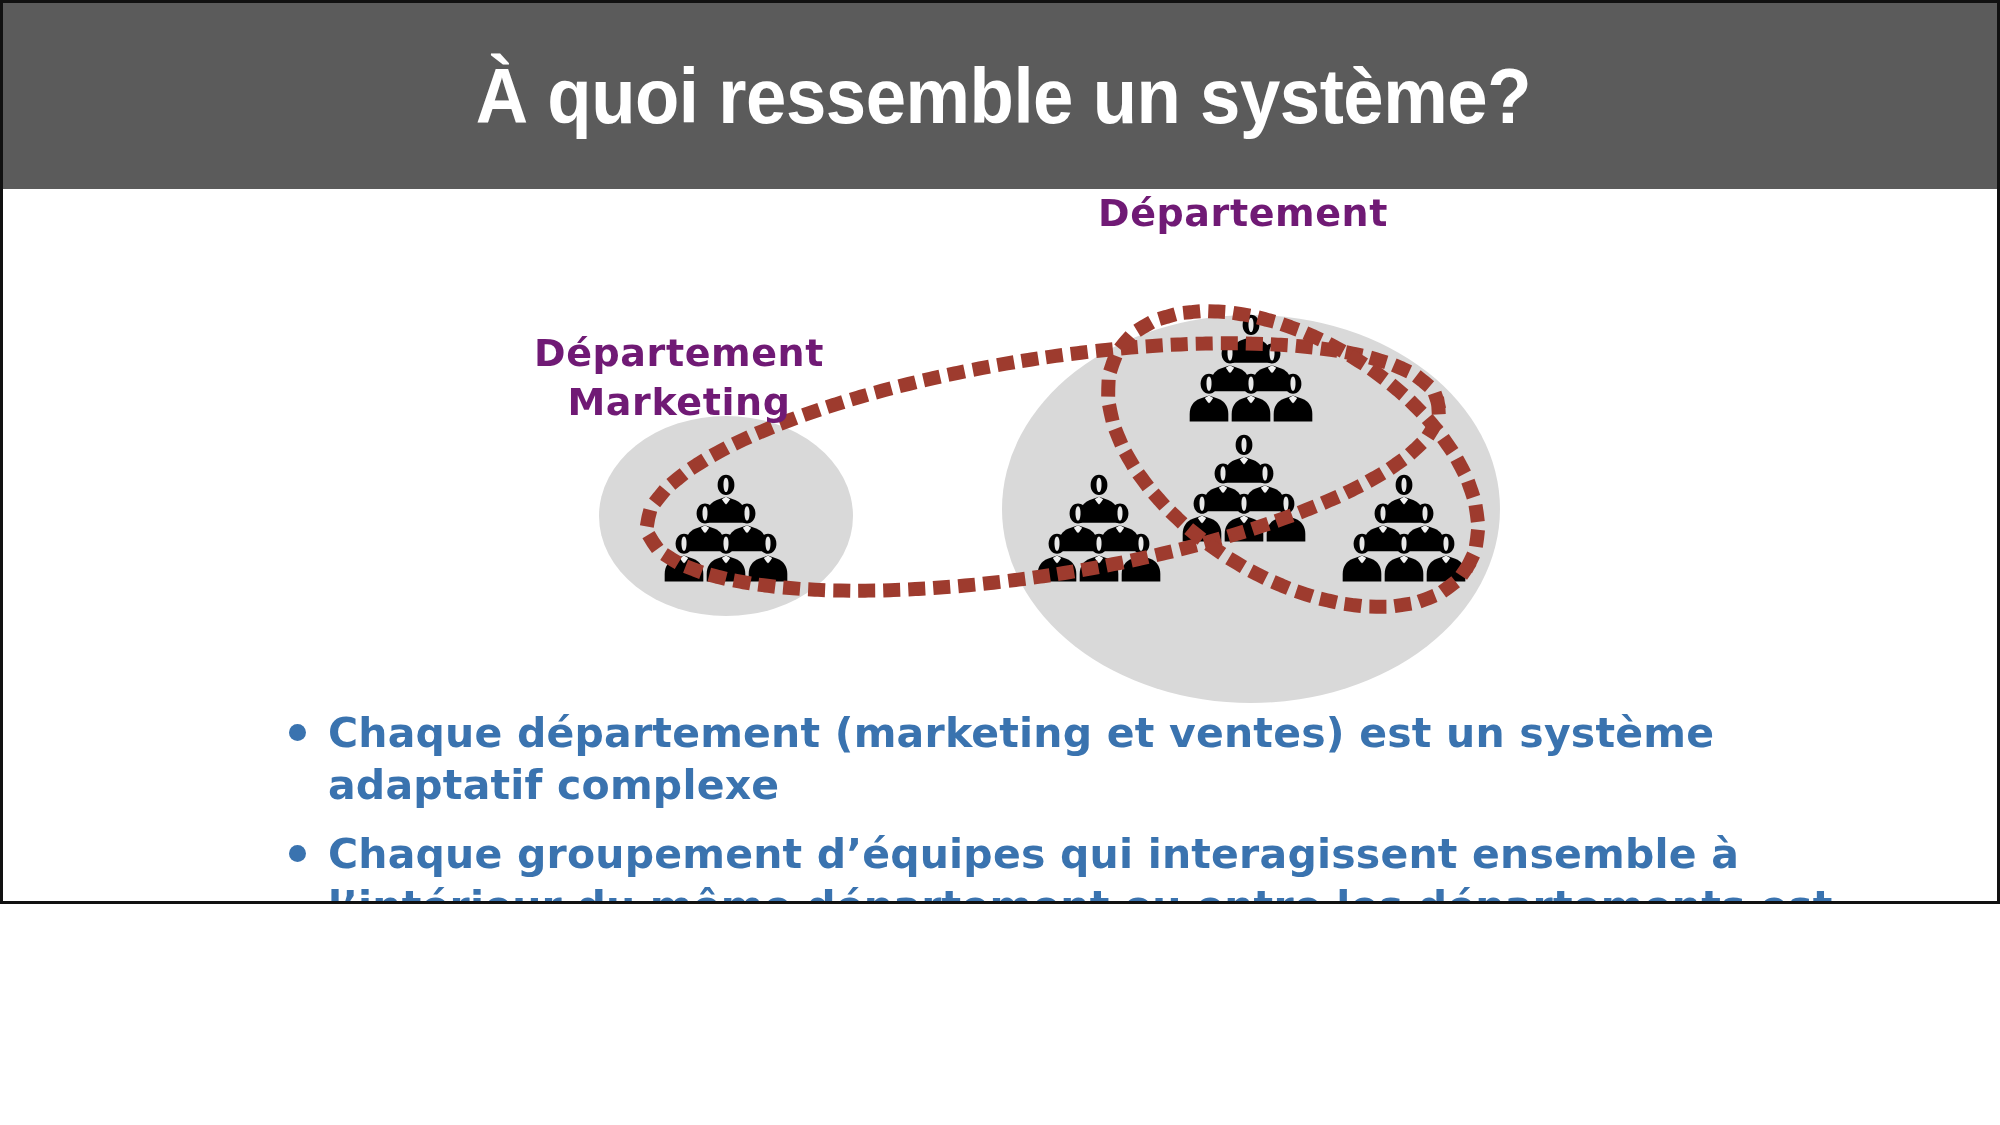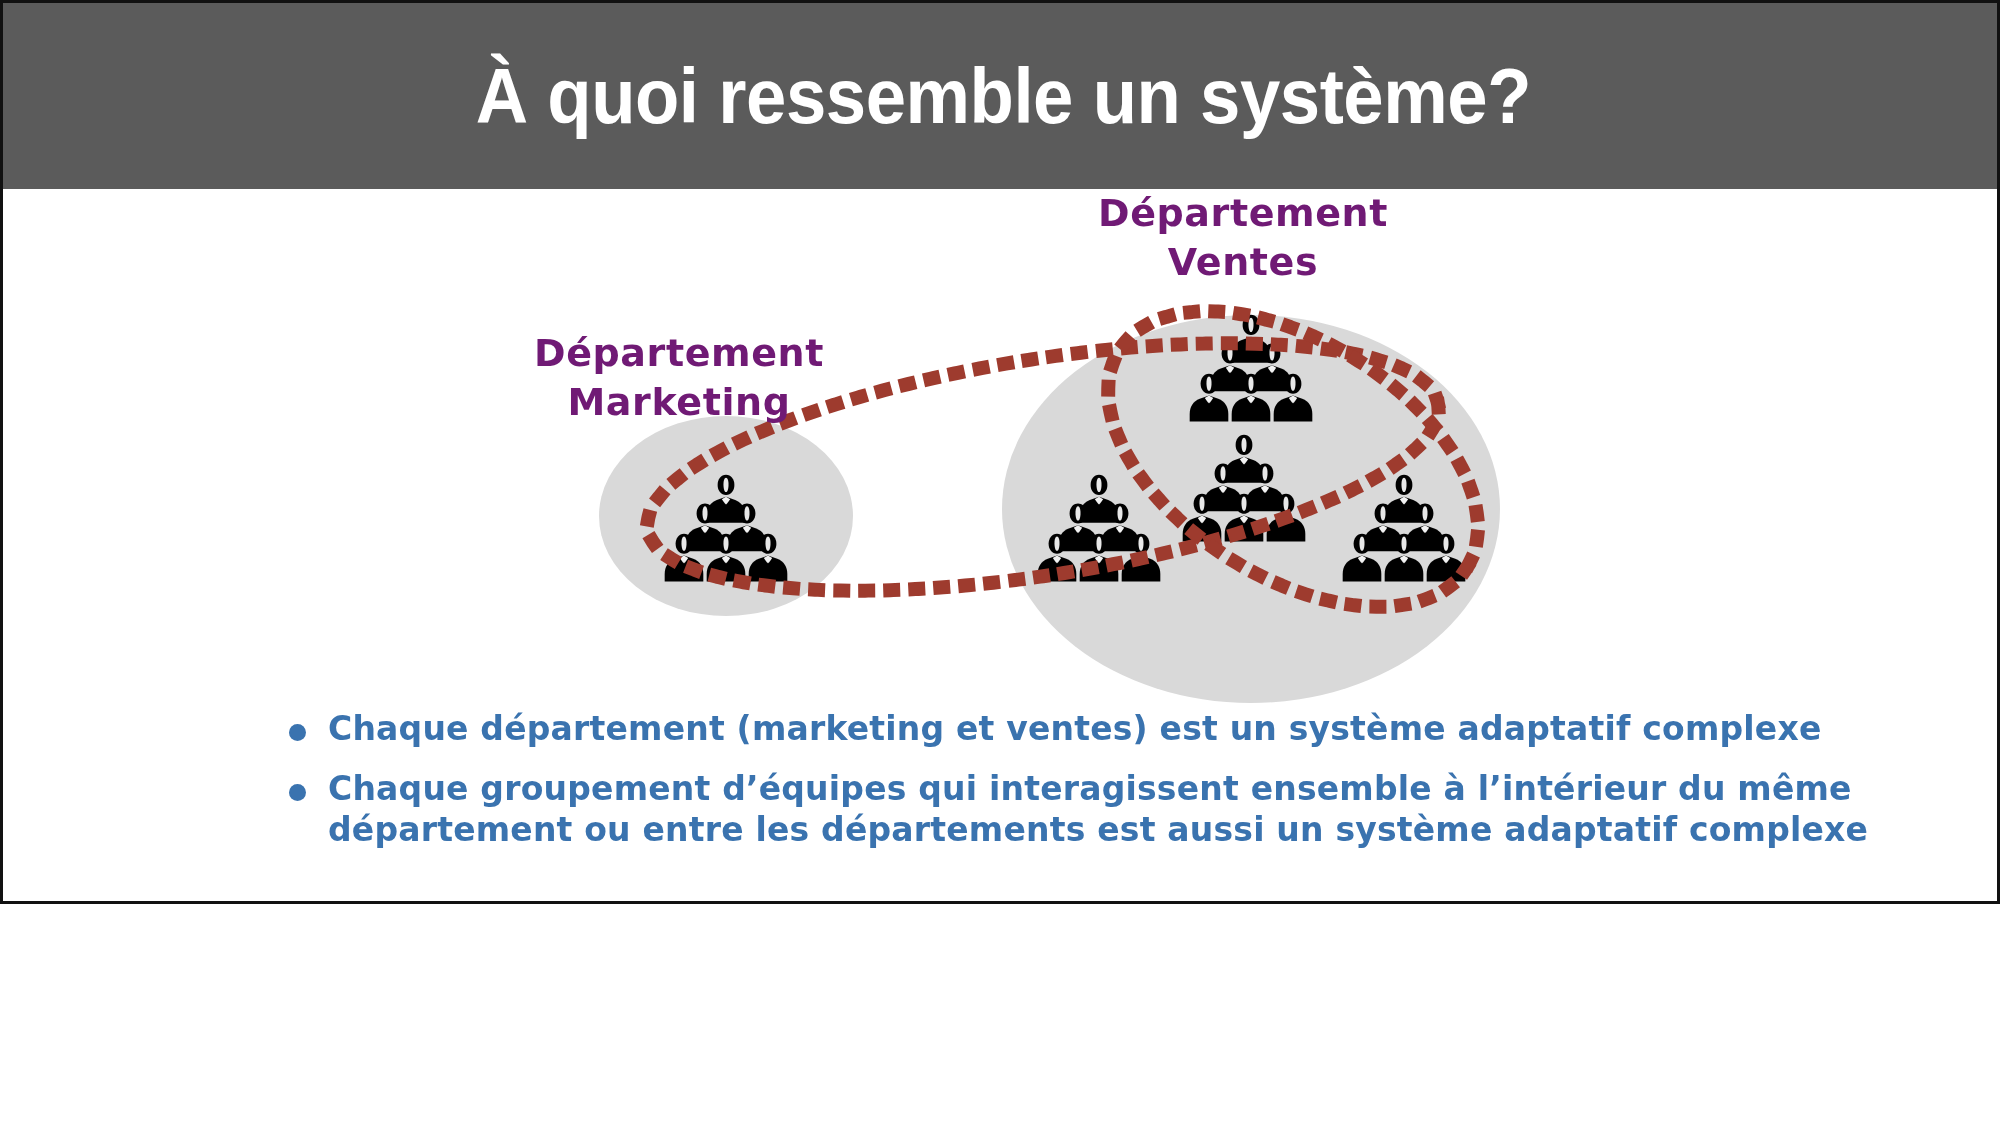--- a/index.html
+++ b/index.html
@@ -103,21 +103,21 @@
     height: 17px;
     border-radius: 50%;
     background: #3a73af;
     margin-top: 16px;
     margin-right: 22px;
   }
   .bullet-text {
     color: #3a73af;
     font-family: "DejaVu Sans", sans-serif;
     font-weight: bold;
-    font-size: 33px;
+    font-size: 41px;
     line-height: 1.26;
     letter-spacing: 0.2px;
   }
 
   
   #logo {
     position: absolute;
     right: 54px;
     bottom: 32px;
     display: flex;
@@ -202,21 +202,20 @@
       <ellipse cx="1290" cy="270" rx="205" ry="118" fill="none" stroke="#9e3b2e" stroke-width="14" stroke-linecap="square" stroke-dasharray="3 22" transform="rotate(32 1290 270)"></ellipse>
     </svg>
 
     <div class="dept-label" id="label-marketing">
       <div>Département</div>
       <div>Marketing</div>
     </div>
 
     <div class="dept-label" id="label-ventes">
       <div>Département</div>
-      <div>Ventes</div>
     </div>
   </div>
 
   <div id="bullets">
     <div class="bullet-row">
       <span class="bullet-dot"></span>
       <span class="bullet-text">Chaque département (marketing et ventes) est un système adaptatif complexe</span>
     </div>
     <div class="bullet-row">
       <span class="bullet-dot"></span>

